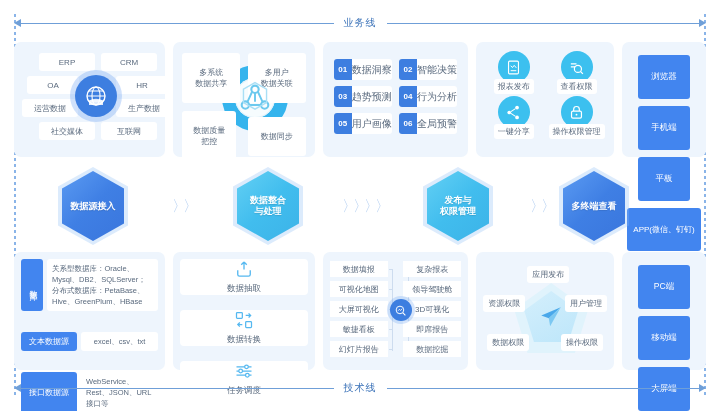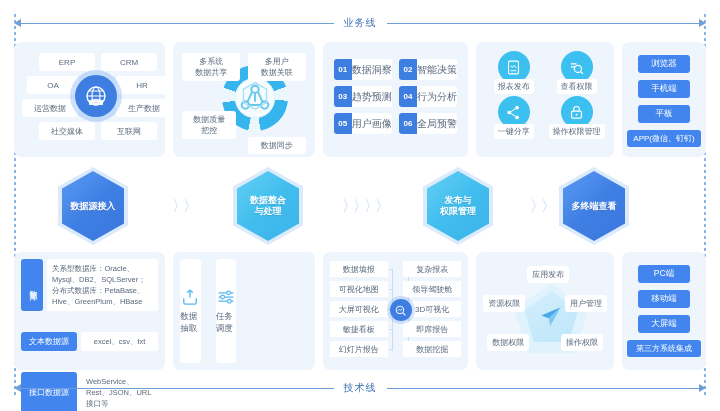--- a/index.html
+++ b/index.html
@@ -54,46 +54,46 @@
   .globe { position:absolute; left:54px; top:26px; width:42px; height:42px;
            border-radius:50%; background:#3d7ee0; box-shadow:0 0 0 5px rgba(109,163,242,.32);
            display:flex;align-items:center;justify-content:center; z-index:3;}
 
   
   .donutwrap{position:relative;width:100%;height:100%;}
   .donut{position:absolute;left:42px;top:16px;width:66px;height:66px;border-radius:50%;
          background:conic-gradient(#35b4ed 0deg 70deg,#eaf7fd 70deg 95deg,#35b4ed 95deg 170deg,#eaf7fd 170deg 192deg,#35b4ed 192deg 262deg,#eaf7fd 262deg 288deg,#35b4ed 288deg 352deg,#eaf7fd 352deg 360deg);}
   .donut::after{content:"";position:absolute;inset:13px;border-radius:50%;background:#f6fcfe;box-shadow:inset 0 0 0 1px #e2f2fa;}
   .donutwrap .k{position:absolute;background:#fff;border-radius:3px;font-size:8px;color:#5a6a7e;
-      text-align:center;line-height:11px;padding:3px 2px;}
+      text-align:center;line-height:11px;padding:14px 2px;}
   .donutwrap .k1{left:2px;top:4px;width:58px;}
   .donutwrap .k2{right:2px;top:4px;width:58px;}
   .donutwrap .k3{left:2px;top:62px;width:54px;}
-  .donutwrap .k4{right:2px;top:68px;width:58px;margin-top:20px;}
+  .donutwrap .k4{right:2px;top:68px;width:58px;}
   .cube{position:absolute;left:54px;top:28px;z-index:3;}
 
   
   .numgrid{display:grid;grid-template-columns:1fr 1fr;gap:6px 7px;padding:10px 4px;}
   .numitem{display:flex;align-items:center;background:#fff;border-radius:3px;height:21px;overflow:hidden;}
   .numitem .n{background:#3d7ee0;color:#fff;font-size:8px;width:18px;height:21px;
         display:flex;align-items:center;justify-content:center;font-weight:bold;}
   .numitem .t{flex:1;text-align:center;font-size:10px;color:#5a6a7e;}
 
   
   .pubgrid{display:grid;grid-template-columns:1fr 1fr;gap:2px;padding:2px 0 0;}
   .pub{display:flex;flex-direction:column;align-items:center;gap:1px;}
   .pub .circ{width:32px;height:32px;border-radius:50%;background:#3cc0ef;
       display:flex;align-items:center;justify-content:center;}
   .pub .lbl{background:#fff;border-radius:3px;font-size:8px;color:#5a6a7e;padding:2px 4px;
       margin-top:-5px;position:relative;white-space:nowrap;}
 
   
   .termlist{display:flex;flex-direction:column;align-items:center;gap:7px;padding-top:6px;}
   .term{background:#4285ef;color:#fff;font-size:8.5px;border-radius:3px;
-        padding:3px 0;width:52px;text-align:center;}
+        padding:16px 0;width:52px;text-align:center;}
   .term.wide{width:74px;font-size:8px;}
 
   
   .hexrow{position:absolute;left:14px;right:14px;top:164px;height:84px;
           display:flex;align-items:center;}
   .hexcell{width:158px;display:flex;justify-content:center;}
   .hexcell.w2{width:148px;} .hexcell.w3{width:152px;} .hexcell.w4{width:144px;} .hexcell.w5{width:84px;}
   .chev{flex:0 0 22px;display:flex;justify-content:center;color:#b8d2f2;font-size:15px;letter-spacing:-4px;}
   .hex{width:62px;height:70px;position:relative;display:flex;align-items:center;justify-content:center;}
   .hex .shape{position:absolute;inset:0;clip-path:polygon(50% 0,100% 25%,100% 75%,50% 100%,0 75%,0 25%);}
@@ -109,21 +109,21 @@
   .dbrow{display:flex;gap:4px;}
   .dbtag{background:#4285ef;color:#fff;font-size:8px;border-radius:3px;
          display:flex;align-items:center;justify-content:center;text-align:center;}
   .dbtag.vert{width:22px;writing-mode:vertical-rl;letter-spacing:1px;padding:4px 0;}
   .dbtag.h{width:56px;padding:3px 2px;flex:0 0 56px;}
   .dbbody{flex:1;background:#fff;border-radius:3px;font-size:7.5px;color:#5a6a7e;
           padding:4px 5px;line-height:11px;}
   .dbbody.mid{display:flex;align-items:center;justify-content:center;}
 
   
-  .etlgrid{display:grid;grid-template-columns:1fr 1fr 1fr 1fr;gap:15px;height:100%;}
+  .etlgrid{display:grid;grid-template-columns:1fr;gap:15px;height:100%;}
   .etl{background:#fff;border-radius:4px;display:flex;flex-direction:column;
        align-items:center;justify-content:center;gap:4px;font-size:8.5px;color:#5a6a7e;}
 
   
   .treewrap{position:relative;width:100%;height:100%;}
   .tnode{position:absolute;background:#fff;border-radius:0;font-size:8px;color:#5a6a7e;
          width:58px;height:16px;display:flex;align-items:center;justify-content:center;}
   .treewrap .L{left:0;} .treewrap .R{right:0;}
   .treewrap .y0{top:2px;} .treewrap .y1{top:22px;} .treewrap .y2{top:42px;}
   .treewrap .y3{top:62px;} .treewrap .y4{top:82px;}
@@ -381,20 +381,30 @@
             <svg width="20" height="20" viewBox="0 0 24 24">
                 <path d="M12 3.5v9M12 3.5l-3.3 3.4M12 3.5l3.3 3.4" stroke="#55b8f0" stroke-width="1.6" fill="none"></path>
                 <path d="M4.5 13.5v5a2 2 0 0 0 2 2h11a2 2 0 0 0 2-2v-5" fill="none" stroke="#55b8f0" stroke-width="1.6"></path>
               </svg>
           </span>
           <span>数据抽取</span>
         </div>
         <div class="etl">
           <span>
             <svg width="20" height="20" viewBox="0 0 24 24">
+                <rect x="3" y="3" width="7" height="7" rx="1" fill="none" stroke="#55b8f0" stroke-width="1.5"></rect>
+                <rect x="14" y="14" width="7" height="7" rx="1" fill="none" stroke="#55b8f0" stroke-width="1.5"></rect>
+                <path d="M14 6.5h5.5M17.5 4l2.5 2.5-2.5 2.5M10 17.5H4.5M7 15l-2.5 2.5L7 20" stroke="#55b8f0" stroke-width="1.5" fill="none"></path>
+              </svg>
+          </span>
+          <span>数据转换</span>
+        </div>
+        <div class="etl">
+          <span>
+            <svg width="20" height="20" viewBox="0 0 24 24">
                 <path d="M3 7h18M3 12h18M3 17h18" stroke="#55b8f0" stroke-width="1.5"></path>
                 <circle cx="15" cy="7" r="2.2" fill="#fff" stroke="#55b8f0" stroke-width="1.5"></circle>
                 <circle cx="8" cy="12" r="2.2" fill="#fff" stroke="#55b8f0" stroke-width="1.5"></circle>
                 <circle cx="16" cy="17" r="2.2" fill="#fff" stroke="#55b8f0" stroke-width="1.5"></circle>
               </svg>
           </span>
           <span>任务调度</span>
         </div>
       </div>
     </div>

